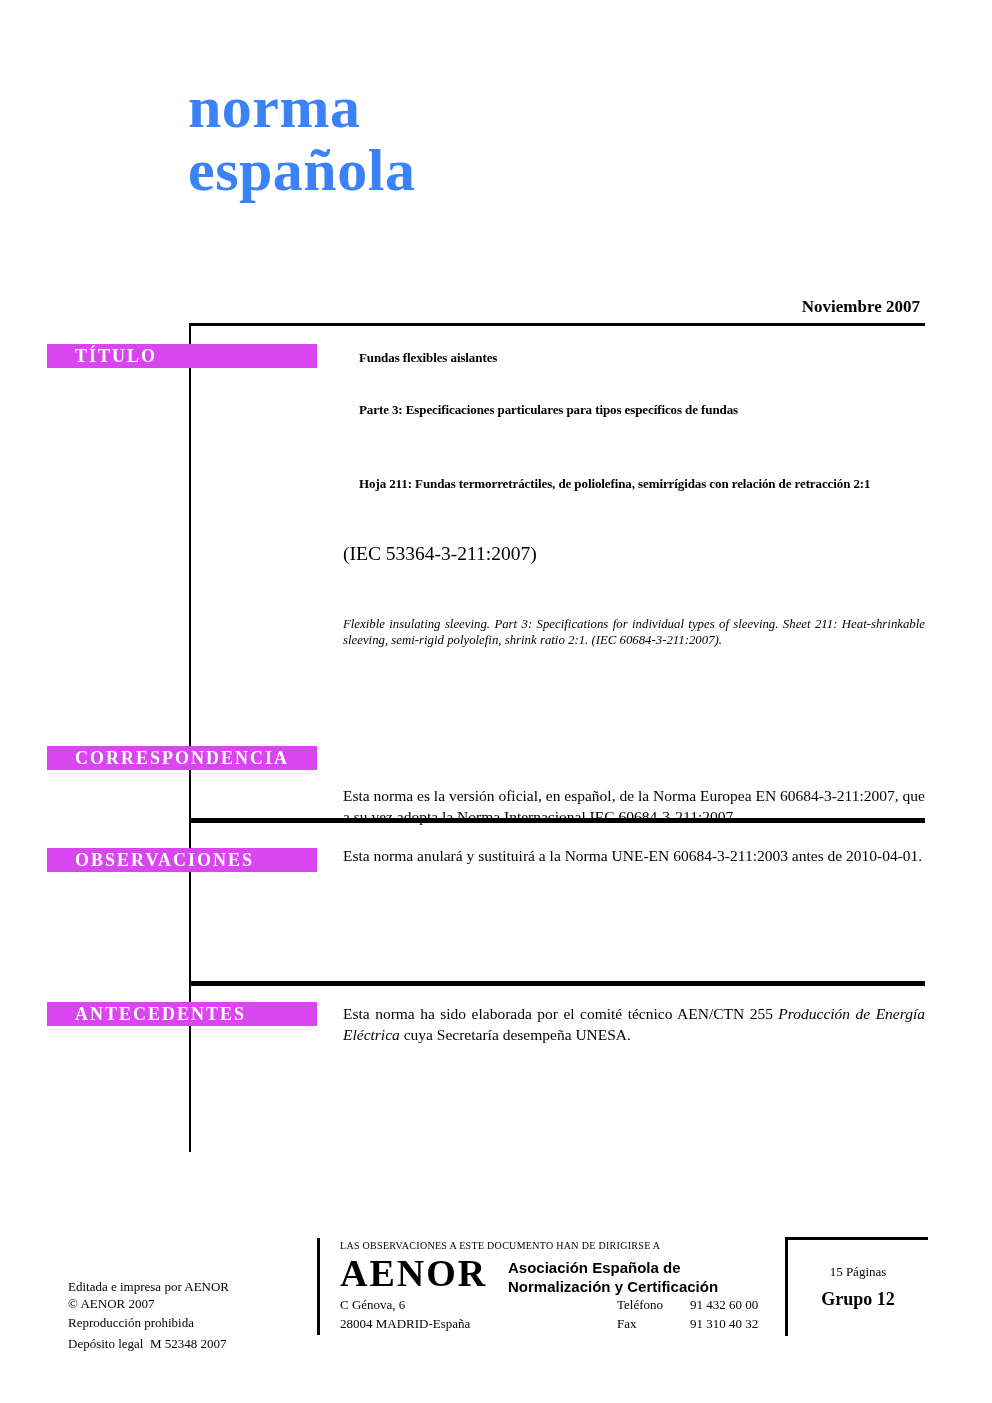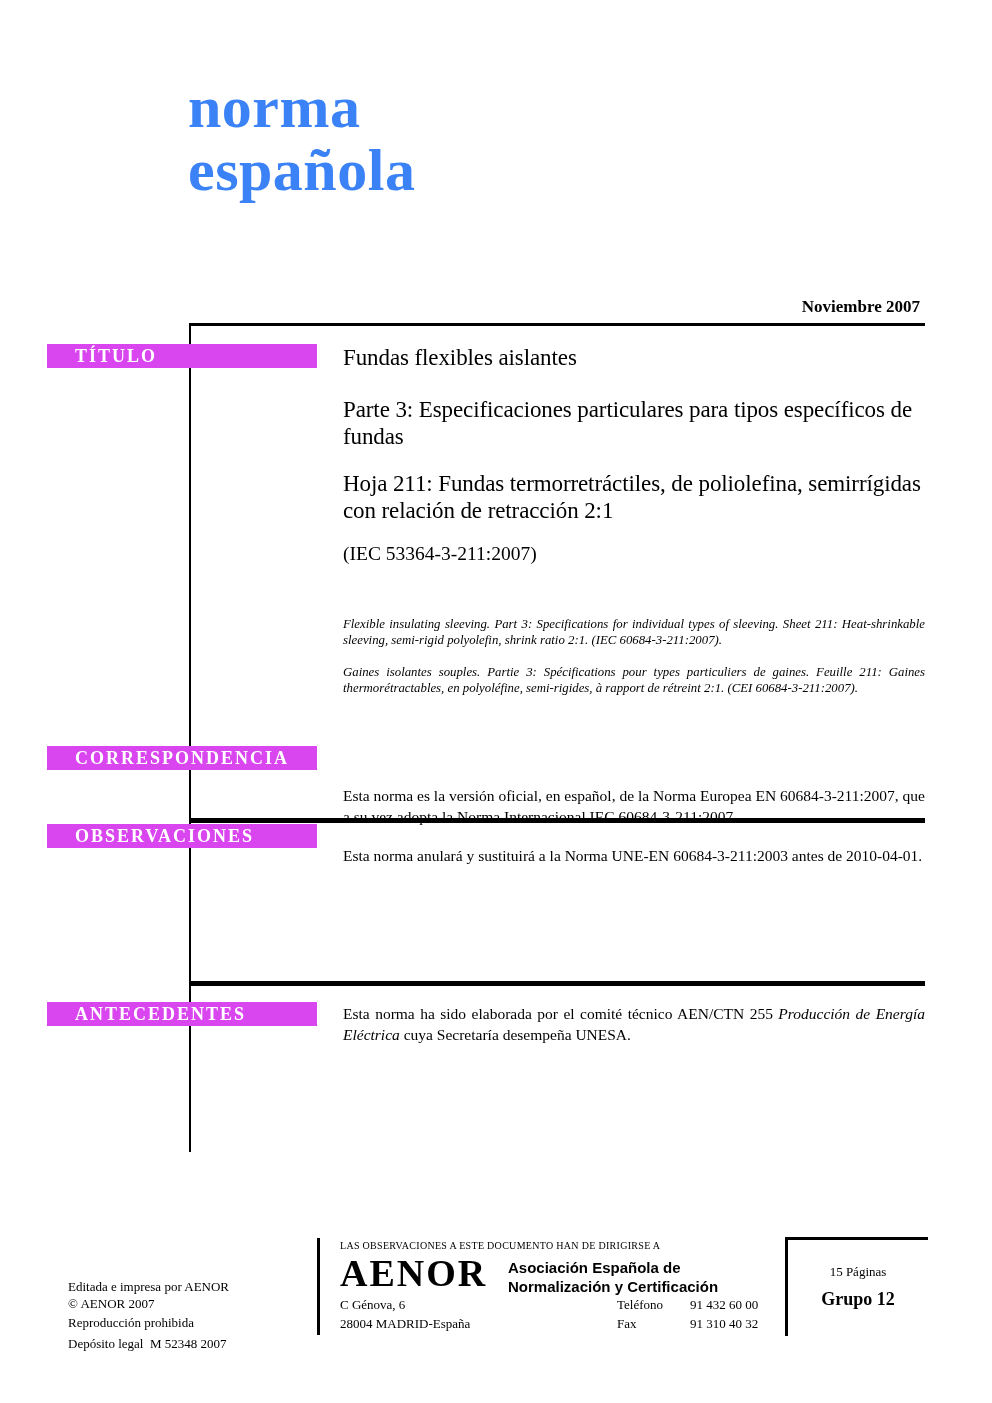--- a/index.html
+++ b/index.html
@@ -37,26 +37,26 @@
 
   
   .bar{
     left:47px;width:242px;height:24px;
     background:#d946ef;color:#fff;
     font-size:18px;font-weight:bold;letter-spacing:2px;
     line-height:24px;padding-left:28px;
   }
   .bar-titulo{top:344px;}
   .bar-corr{top:746px;}
-  .bar-obs{top:824px;}
+  .bar-obs{top:848px;}
   .bar-ant{top:1002px;}
 
   
   .col{left:343px;width:582px;}
-  .t-bold{font-weight:normal;font-size:23px;line-height:27px;letter-spacing:-0.1px;}
+  .t-bold{font-weight:bold;font-size:13px;line-height:27px;letter-spacing:-0.1px;margin-left:16px;}
   .t-main{top:344px;}
   .t-part{top:396px;}
   .t-sheet{top:470px;}
   .t-iec{top:543px;font-size:19.5px;}
   .t-small-it{
     font-style:italic;font-size:12.8px;line-height:15.8px;
     text-align:justify;
   }
   .t-en{top:617px;}
   .t-fr{top:665px;}
@@ -118,21 +118,20 @@
   <div class="abs rule rule-thick-2"></div>
 
   <div class="abs bar bar-titulo">
     <span>TÍTULO</span>
   </div>
   <div class="abs col t-bold t-main">Fundas flexibles aislantes</div>
   <div class="abs col t-bold t-part">Parte 3: Especificaciones particulares para tipos específicos de fundas</div>
   <div class="abs col t-bold t-sheet">Hoja 211: Fundas termorretráctiles, de poliolefina, semirrígidas con relación de retracción 2:1</div>
   <div class="abs col t-iec">(IEC 53364-3-211:2007)</div>
   <div class="abs col t-small-it t-en">Flexible insulating sleeving. Part 3: Specifications for individual types of sleeving. Sheet 211: Heat-shrinkable sleeving, semi-rigid polyolefin, shrink ratio 2:1. (IEC 60684-3-211:2007).</div>
-  <div class="abs col t-small-it t-fr">Gaines isolantes souples. Partie 3: Spécifications pour types particuliers de gaines. Feuille 211: Gaines thermorétractables, en polyoléfine, semi-rigides, à rapport de rétreint 2:1. (CEI 60684-3-211:2007).</div>
 
   <div class="abs bar bar-corr">
     <span>CORRESPONDENCIA</span>
   </div>
   <div class="abs col para p-corr">Esta norma es la versión oficial, en español, de la Norma Europea EN 60684-3-211:2007, que a su vez adopta la Norma Internacional IEC 60684-3-211:2007.</div>
 
   <div class="abs bar bar-obs">
     <span>OBSERVACIONES</span>
   </div>
   <div class="abs col para p-obs">Esta norma anulará y sustituirá a la Norma UNE-EN 60684-3-211:2003 antes de 2010-04-01.</div>

